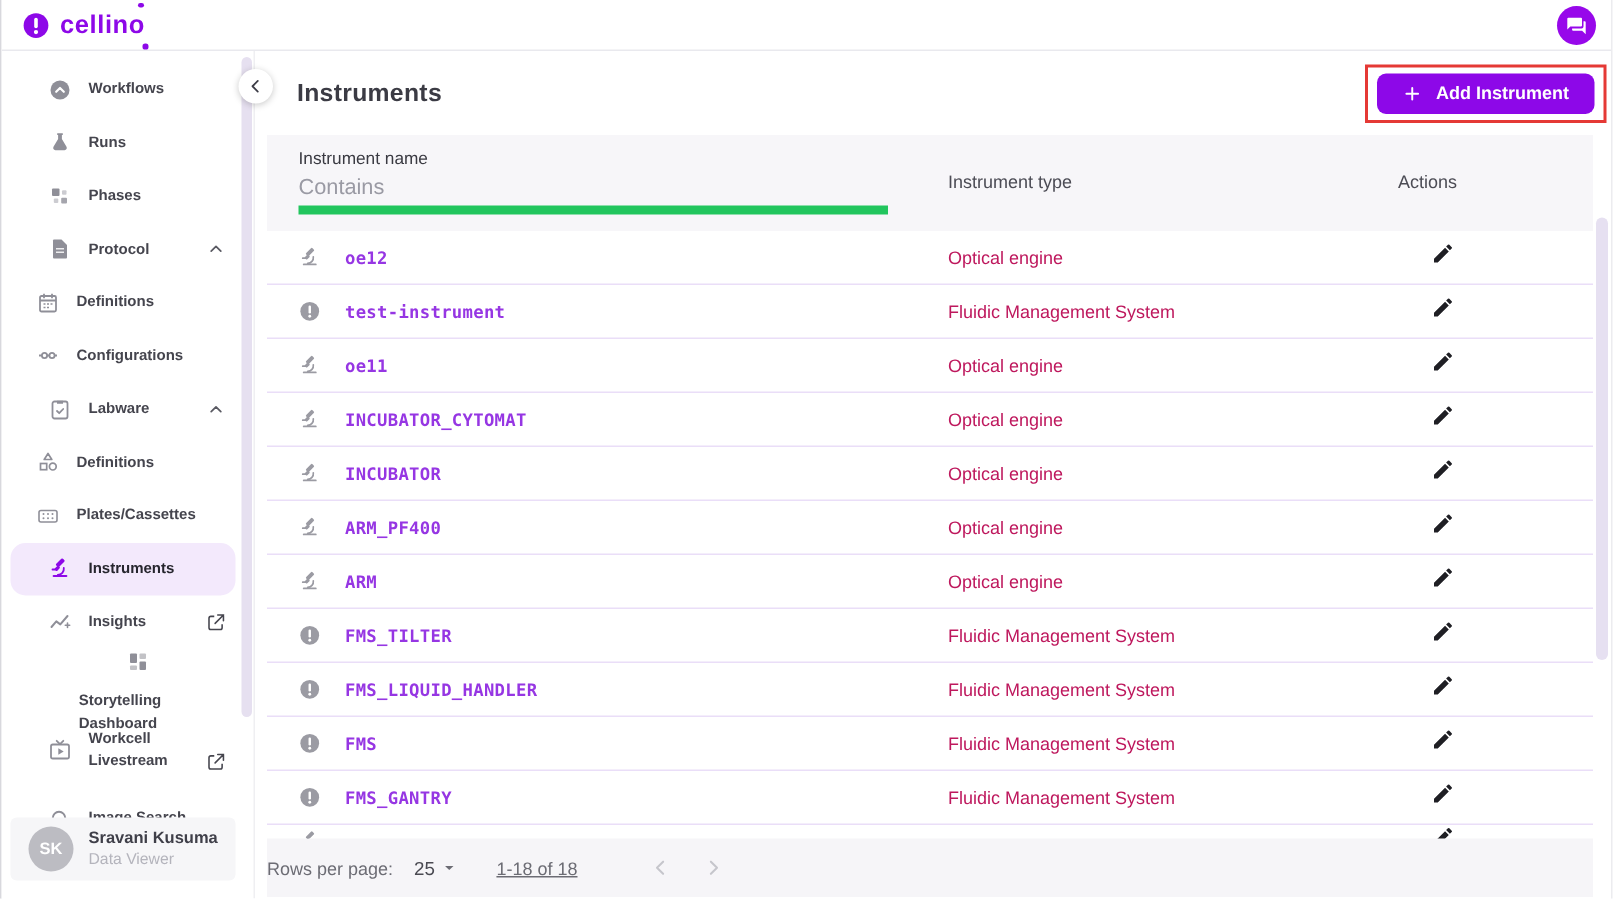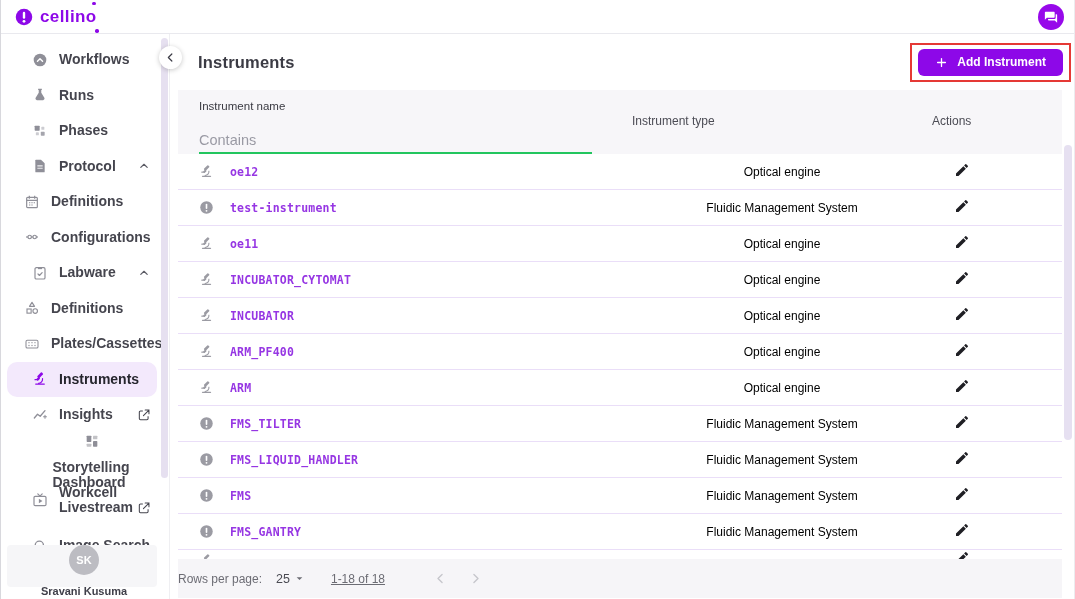--- a/index.html
+++ b/index.html
@@ -24,32 +24,32 @@
             background:#8d08e8; left:52px; top:-5px; }
   .chat-btn { margin-left:auto; width:26px; height:26px; border-radius:50%; background:#9708ea;
             border:none; cursor:pointer; padding:5px; }
 
   
   .app { display:flex; height:565px; position:relative; }
 
   
   .sidebar { width:160px; flex:none; padding-top:8px; position:relative; background:#fff; }
   .nav-item { height:35.5px; display:flex; align-items:center; gap:11px; padding:0 10px 0 31px;
-            font-size:14px; font-weight:600; color:#45454e; cursor:pointer; line-height:15px; }
+            font-size:10px; font-weight:600; color:#45454e; cursor:pointer; line-height:15px; }
   .nav-item .ico { width:16px; height:16px; flex:none; color:#8f8f98; }
   .nav-item.lvl1 { padding-left:23px; }
   .nav-item.active { background:#f3e9fc; border-radius:10px; margin:0 4px 0 6px; padding-left:25px; color:#26262e; }
   .nav-item.active .ico { color:#8d08e8; }
   .nav-item .expander { margin-left:auto; width:14px; height:14px; color:#5a5a63; }
   .nav-item .ext { margin-left:auto; width:14px; height:14px; color:#45454e; }
   .nav-item.tall { height:50px;flex-direction:column; }
   .nav-item.tall .label { white-space:normal; width:78px; }
   .nav-item.partial { margin-top:10px; }
   .user-card { position:absolute; left:6px; bottom:12px; width:150px; height:42px; background:#f6f6f8;
-            border-radius:4px; display:flex; align-items:center; gap:10px; padding:0 8px 0 12px; z-index:2;flex-direction:column; }
+            border-radius:4px; display:flex; align-items:center; gap:10px; padding:0 8px 0 12px; z-index:2; }
   .avatar { width:30px; height:30px; border-radius:50%; background:#bcbcc2; color:#fff; font-size:11px;
             font-weight:600; display:flex; align-items:center; justify-content:center; flex:none; }
   .user-name { font-size:11px; font-weight:700; color:#3f3f49; }
   .user-role { font-size:10.5px; color:#b4b4bc; margin-top:2px; }
 
   
   .side-gutter { width:8px; flex:none; position:relative; background:#fff; }
   .side-thumb { position:absolute; top:4px; left:0; width:7px; height:440px; border-radius:4px; background:#e6e0f0; }
 
   
@@ -63,32 +63,32 @@
   .add-btn { height:27px; background:#8d08e8; color:#fff; border:none; border-radius:6px;
             display:flex; align-items:center; gap:9px; padding:0 17px; font-size:12px; font-weight:600;
             font-family:"Liberation Sans", sans-serif; cursor:pointer; }
   .add-btn .plus { width:13px; height:13px; }
 
   .table { margin:0 12px 0 8px; }
   .grid-cols { display:grid; grid-template-columns:454px 300px 1fr; }
   .filter-head { background:#f7f6f9; height:64px; }
   .filter-col { padding:10px 0 0 21px; }
   .filter-label { font-size:11.5px; color:#3a3a42; }
-  .filter-input { display:block; margin-top:18px; width:393px; border:none; border-bottom:2px solid #22c55e;
+  .filter-input { display:block; margin-top:3px; width:393px; border:none; border-bottom:6px solid #22c55e;
             background:transparent; font-size:14.5px; color:#3c3c46; padding:2px 0 4px;
             font-family:"Liberation Sans", sans-serif; outline:none; }
   .filter-input::placeholder { color:#9a9aa4; }
   .col-label { font-size:12px; color:#4c4c55; padding-top:24px; }
 
   .trow { height:36px; border-bottom:1px solid #eadef8; align-items:center; background:#fff; }
   .name-cell { display:flex; align-items:center; gap:16px; padding-left:21px; }
   .name-cell .ico { width:15px; height:15px; flex:none; color:#9b9ba3; }
   .iname { font-family:"DejaVu Sans Mono", monospace; font-size:11.5px; font-weight:700;
             color:#9636e3; text-decoration:none; letter-spacing:.2px; cursor:pointer; }
-  .type-cell { font-size:12px; color:#000000;text-align:center; }
+  .type-cell { font-size:12px; color:#be185d; }
   .action-cell { padding-left:22px; }
   .edit-btn { width:16px; height:16px; border:none; background:transparent; padding:0; cursor:pointer; color:#1f1f24; }
   .trow.partial { height:9px; overflow:hidden; border-bottom:none; }
 
   .pagination { height:39px; background:#f6f5f8; display:flex; align-items:center;
             justify-content:flex-start; padding-right:24px; margin:0 12px 0 8px; }
   .pg-label { font-size:12px; color:#6c6c74; margin-right:14px; }
   .pg-select { display:flex; align-items:center; gap:2px; cursor:pointer; margin-right:24px; }
   .pg-value { font-size:12.5px; color:#4a4a52; }
   .pg-caret { width:15px; height:15px; color:#6c6c74; }

